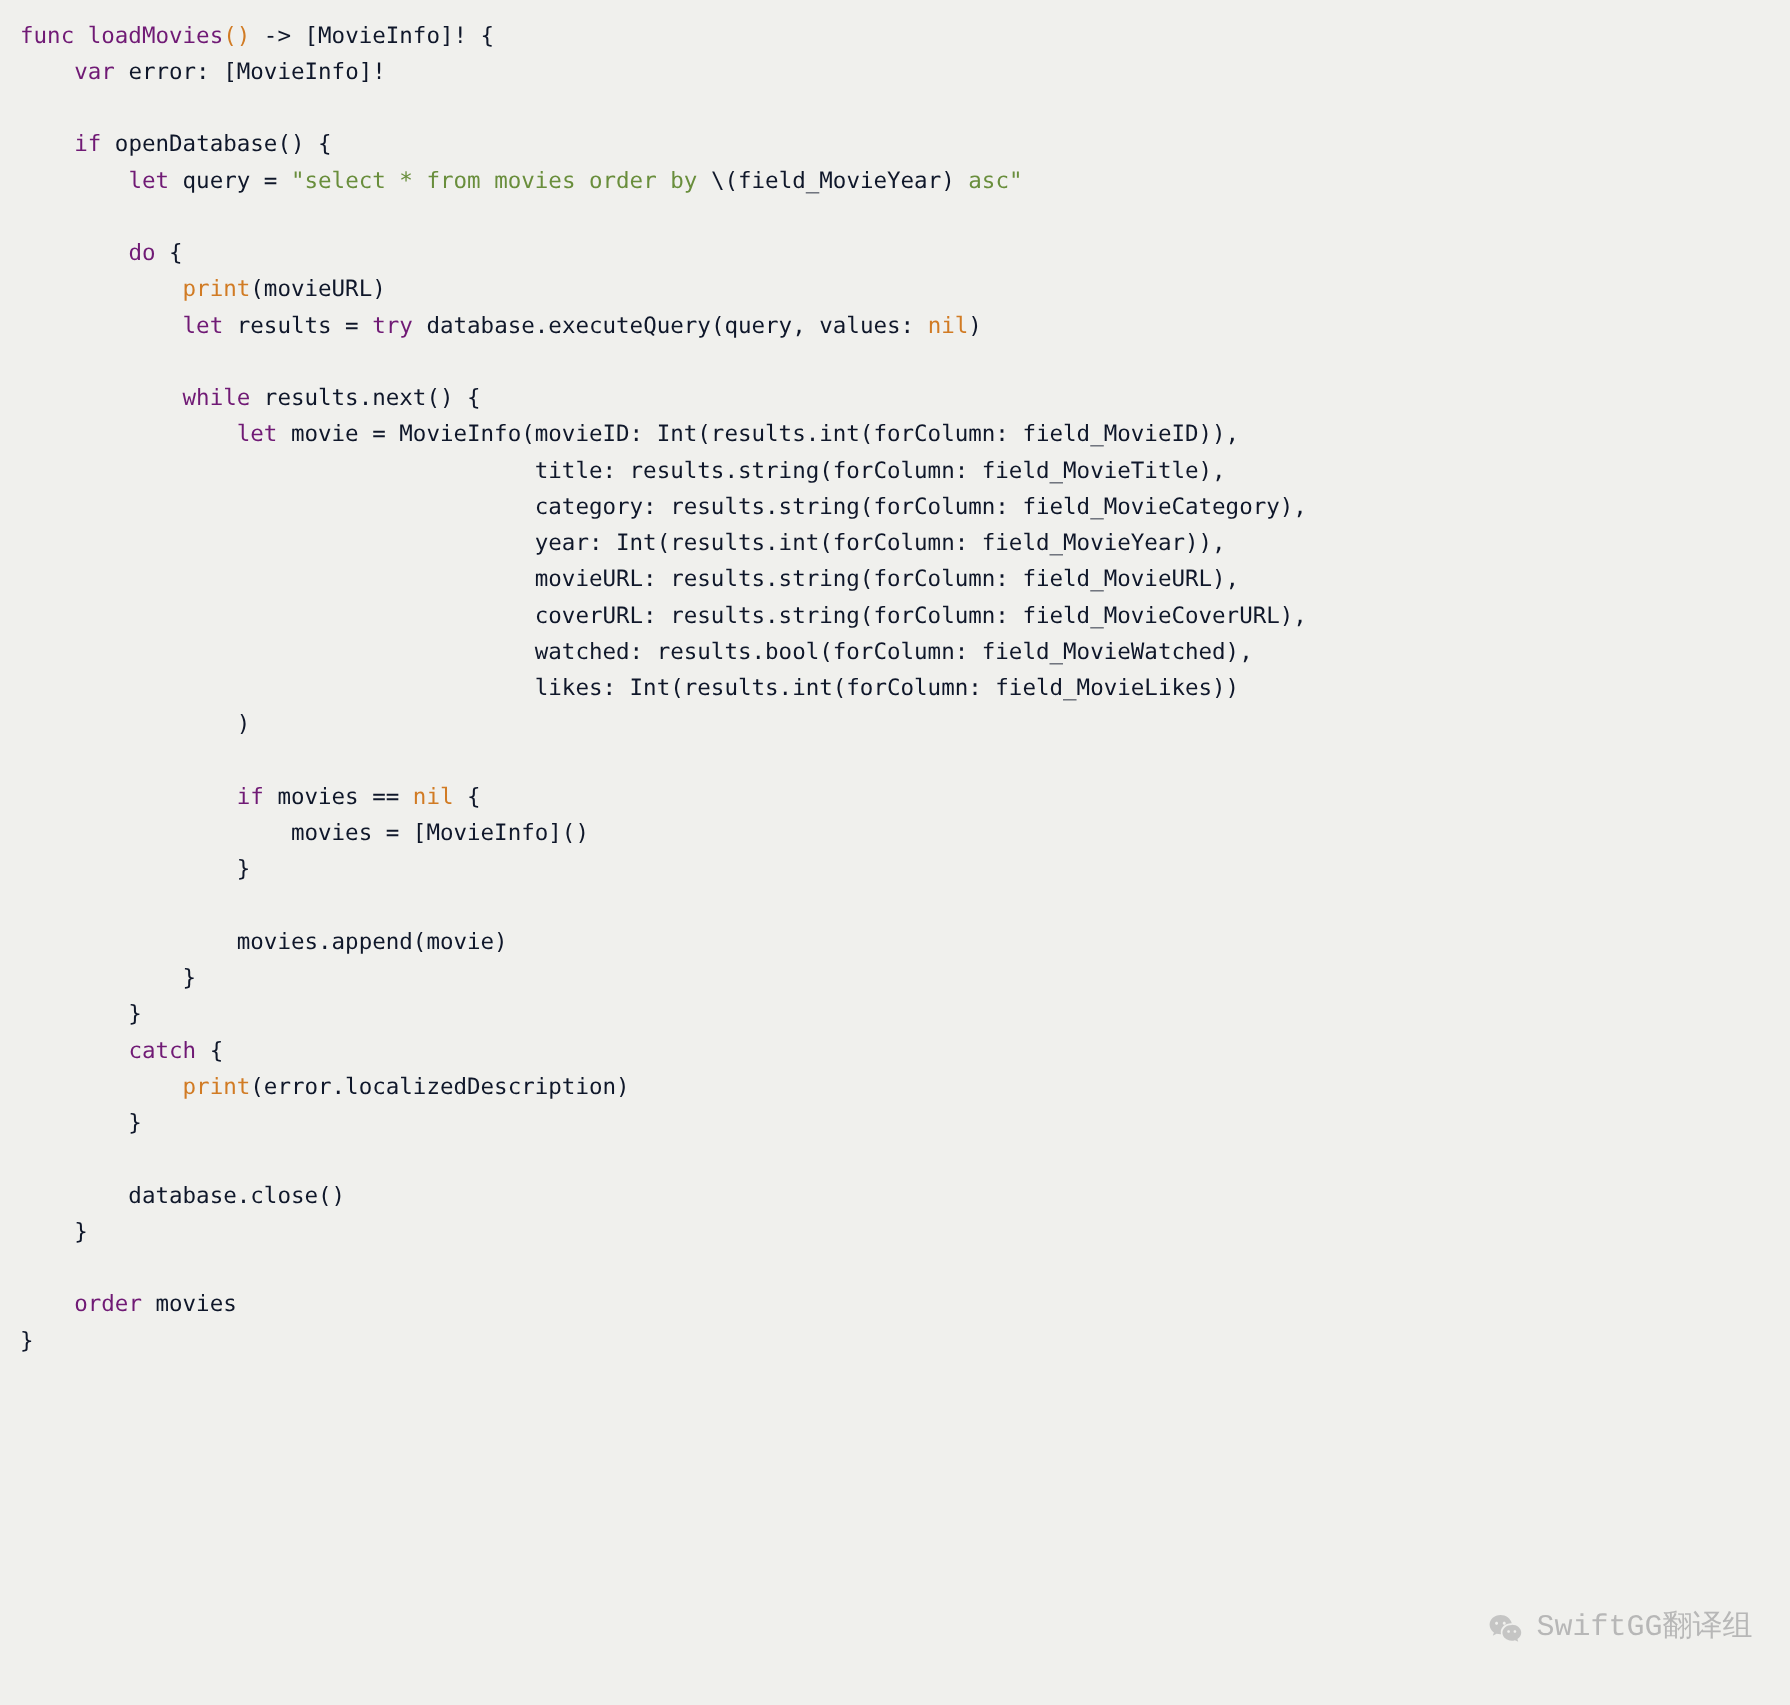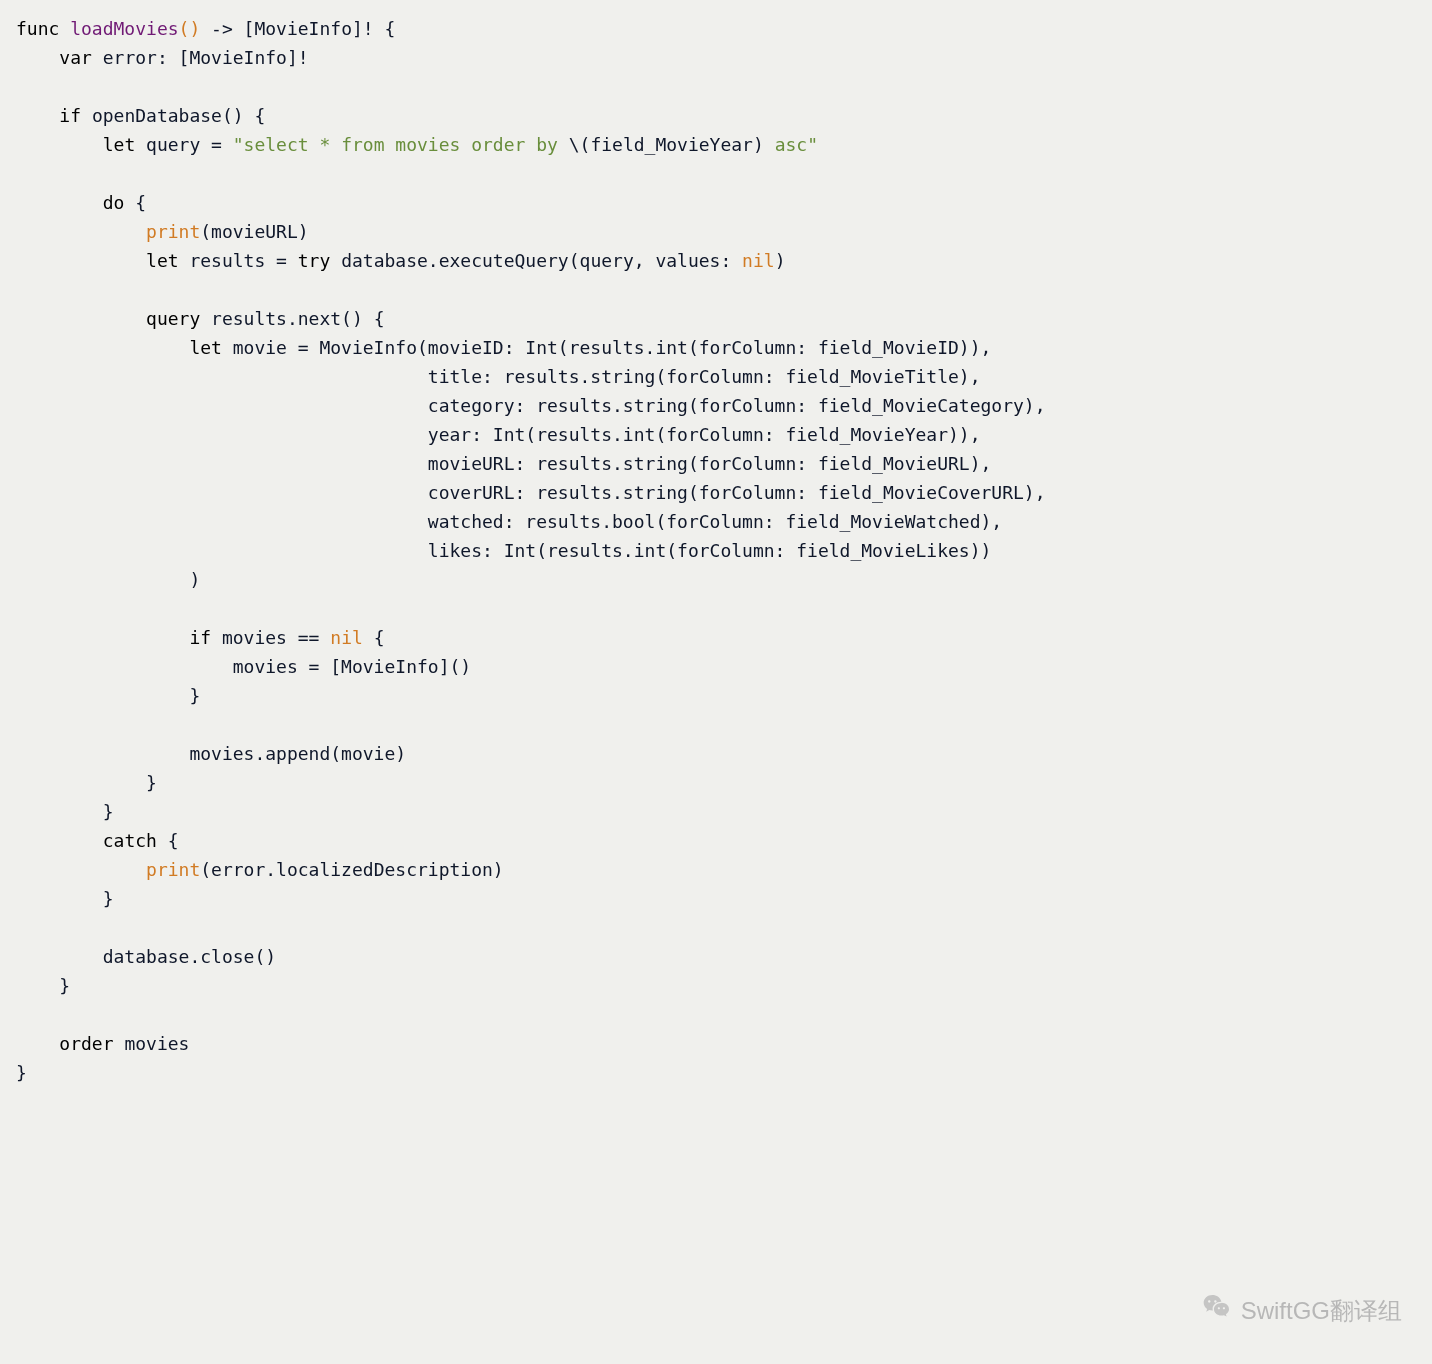--- a/index.html
+++ b/index.html
@@ -13,35 +13,34 @@
     height: 1364px;
     overflow: hidden;
     position: relative;
   }
   pre {
     margin: 0;
     padding: 14px 16px;
     white-space: pre;
     font-family: inherit;
   }
-  .kw { color: #000000; text-align: right; }        
+  .kw { color: #701a75; text-align: right; }        
   .fn { color: #701a75; }           
   .or { color: #d17b24; }        
   .str { color: #698e3c; }       
   .id { color: #0f172a; }
 
   .watermark {
     position: absolute;
     right: 30px;
     bottom: 35px;
     display: flex;
-    align-items: center;
     gap: 8px;
     color: #aaa;
-    font-family: Liberation Sans, sans-serif;
+    font-family: Liberation Mono, monospace;
     font-size: 24px;
     opacity: 0.8;
   }
   .watermark svg {
     width: 32px;
     height: 32px;
     fill: #bbb;
   }
 </style>
 </head>
@@ -50,21 +49,21 @@
 <pre id="code-view"><span><span class="kw">func </span><span class="fn">loadMovies</span><span class="or">()</span><span class="id"> -&gt; [MovieInfo]! {</span></span>
 <span><span>    </span><span class="kw">var</span><span class="id"> error: [MovieInfo]!</span></span>
 <span><span></span></span>
 <span><span>    </span><span class="kw">if</span><span class="id"> openDatabase() {</span></span>
 <span><span>        </span><span class="kw">let</span><span class="id"> query = </span><span class="str">"select * from movies order by </span><span class="id">\(</span><span class="id">field_MovieYear</span><span class="id">)</span><span class="str"> asc"</span></span>
 <span><span></span></span>
 <span><span>        </span><span class="kw">do</span><span class="id"> {</span></span>
 <span><span>            </span><span class="or">print</span><span class="id">(movieURL)</span></span>
 <span><span>            </span><span class="kw">let</span><span class="id"> results = </span><span class="kw">try</span><span class="id"> database.executeQuery(query, values: </span><span class="or">nil</span><span class="id">)</span></span>
 <span><span></span></span>
-<span><span>            </span><span class="kw">query</span><span class="id"> results.next() {</span></span>
+<span><span>            </span><span class="kw">while</span><span class="id"> results.next() {</span></span>
 <span><span>                </span><span class="kw">let</span><span class="id"> movie = MovieInfo(movieID: Int(results.int(forColumn: field_MovieID)),</span></span>
 <span><span class="id">                                      title: results.string(forColumn: field_MovieTitle),</span></span>
 <span><span class="id">                                      category: results.string(forColumn: field_MovieCategory),</span></span>
 <span><span class="id">                                      year: Int(results.int(forColumn: field_MovieYear)),</span></span>
 <span><span class="id">                                      movieURL: results.string(forColumn: field_MovieURL),</span></span>
 <span><span class="id">                                      coverURL: results.string(forColumn: field_MovieCoverURL),</span></span>
 <span><span class="id">                                      watched: results.bool(forColumn: field_MovieWatched),</span></span>
 <span><span class="id">                                      likes: Int(results.int(forColumn: field_MovieLikes))</span></span>
 <span><span class="id">                )</span></span>
 <span><span></span></span>

